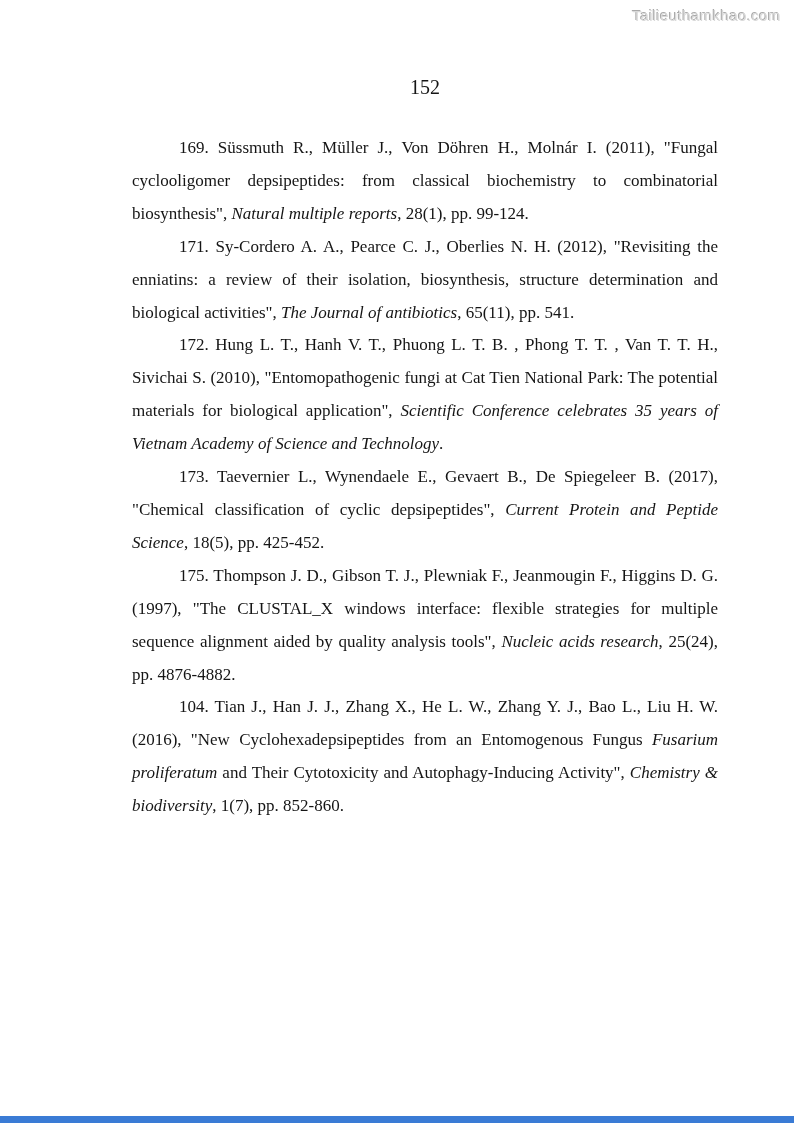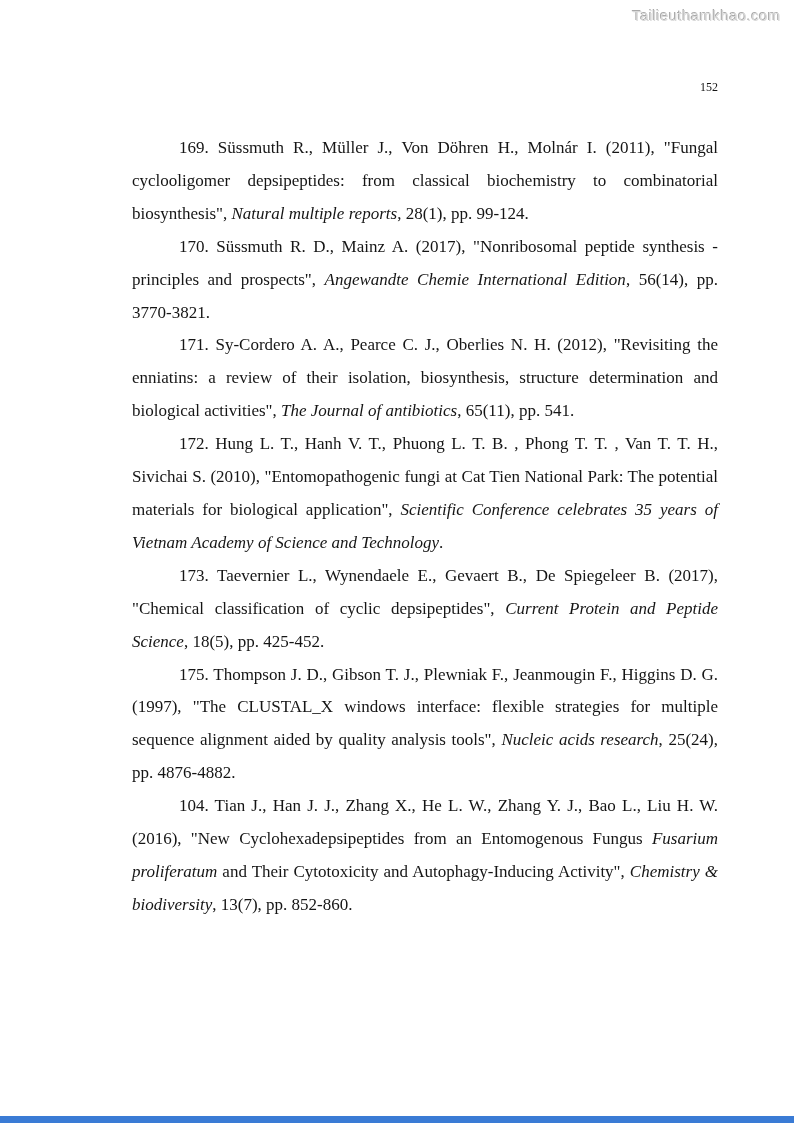--- a/index.html
+++ b/index.html
@@ -19,22 +19,22 @@
     right: 13px;
     font-family: "Liberation Sans", sans-serif;
     font-size: 15px;
     letter-spacing: 0.4px;
     color: #d9d9d9;
     text-shadow: -1px -1px 0 #a9a9a9, 1px 1px 0 #ffffff;
     user-select: none;
   }
   .page-number {
     margin: 78px 76px 0 132px;
-    text-align: right;
-    font-size: 12px;
+    text-align: center;
+    font-size: 20px;
     line-height: 18px;
   }
   .references {
     margin: 36px 76px 0 132px;
     width: 586px;
   }
   .ref {
     font-size: 17px;
     line-height: 32.9px;
     text-align: justify;
@@ -53,22 +53,21 @@
 </head>
 <body>
 
 <div class="page" style="background: rgb(255, 255, 255); color: rgb(21, 21, 21);">
   <div class="watermark">Tailieuthamkhao.com</div>
 
   <div class="page-number">152</div>
 
   <div class="references">
       <p class="ref"><span>169. Süssmuth R., Müller J., Von Döhren H., Molnár I. (2011), "Fungal cyclooligomer depsipeptides: from classical biochemistry to combinatorial biosynthesis", </span><span class="it">Natural multiple reports</span><span>, 28(1), pp. 99-124.</span></p>
-      <p class="ref"><span>170. Süssmuth R. D., Mainz A. (2017), "Nonribosomal peptide synthesis - principles and prospects", </span><span class="it">Angewandte Chemie International Edition</span><span>, 56(14), pp. 3770-3821.</span></p>
       <p class="ref"><span>171. Sy-Cordero A. A., Pearce C. J., Oberlies N. H. (2012), "Revisiting the enniatins: a review of their isolation, biosynthesis, structure determination and biological activities", </span><span class="it">The Journal of antibiotics</span><span>, 65(11), pp. 541.</span></p>
       <p class="ref"><span>172. Hung L. T., Hanh V. T., Phuong L. T. B. , Phong T. T. , Van T. T. H., Sivichai S. (2010), "Entomopathogenic fungi at Cat Tien National Park: The potential materials for biological application", </span><span class="it">Scientific Conference celebrates 35 years of Vietnam Academy of Science and Technology</span><span>.</span></p>
       <p class="ref"><span>173. Taevernier L., Wynendaele E., Gevaert B., De Spiegeleer B. (2017), "Chemical classification of cyclic depsipeptides", </span><span class="it">Current Protein and Peptide Science</span><span>, 18(5), pp. 425-452.</span></p>
       <p class="ref"><span>175. Thompson J. D., Gibson T. J., Plewniak F., Jeanmougin F., Higgins D. G. (1997), "The CLUSTAL_X windows interface: flexible strategies for multiple sequence alignment aided by quality analysis tools", </span><span class="it">Nucleic acids research</span><span>, 25(24), pp. 4876-4882.</span></p>
-      <p class="ref"><span>104. Tian J., Han J. J., Zhang X., He L. W., Zhang Y. J., Bao L., Liu H. W. (2016), "New Cyclohexadepsipeptides from an Entomogenous Fungus </span><span class="it">Fusarium proliferatum</span><span> and Their Cytotoxicity and Autophagy-Inducing Activity", </span><span class="it">Chemistry &amp; biodiversity</span><span>, 13(7), pp. 852-860.</span></p>
+      <p class="ref"><span>104. Tian J., Han J. J., Zhang X., He L. W., Zhang Y. J., Bao L., Liu H. W. (2016), "New Cyclohexadepsipeptides from an Entomogenous Fungus </span><span class="it">Fusarium proliferatum</span><span> and Their Cytotoxicity and Autophagy-Inducing Activity", </span><span class="it">Chemistry &amp; biodiversity</span><span>, 1(7), pp. 852-860.</span></p>
     </div>
 
   <div class="footer-bar" style="background: rgb(58, 123, 213);"></div>
 </div>
 
 </body></html>

